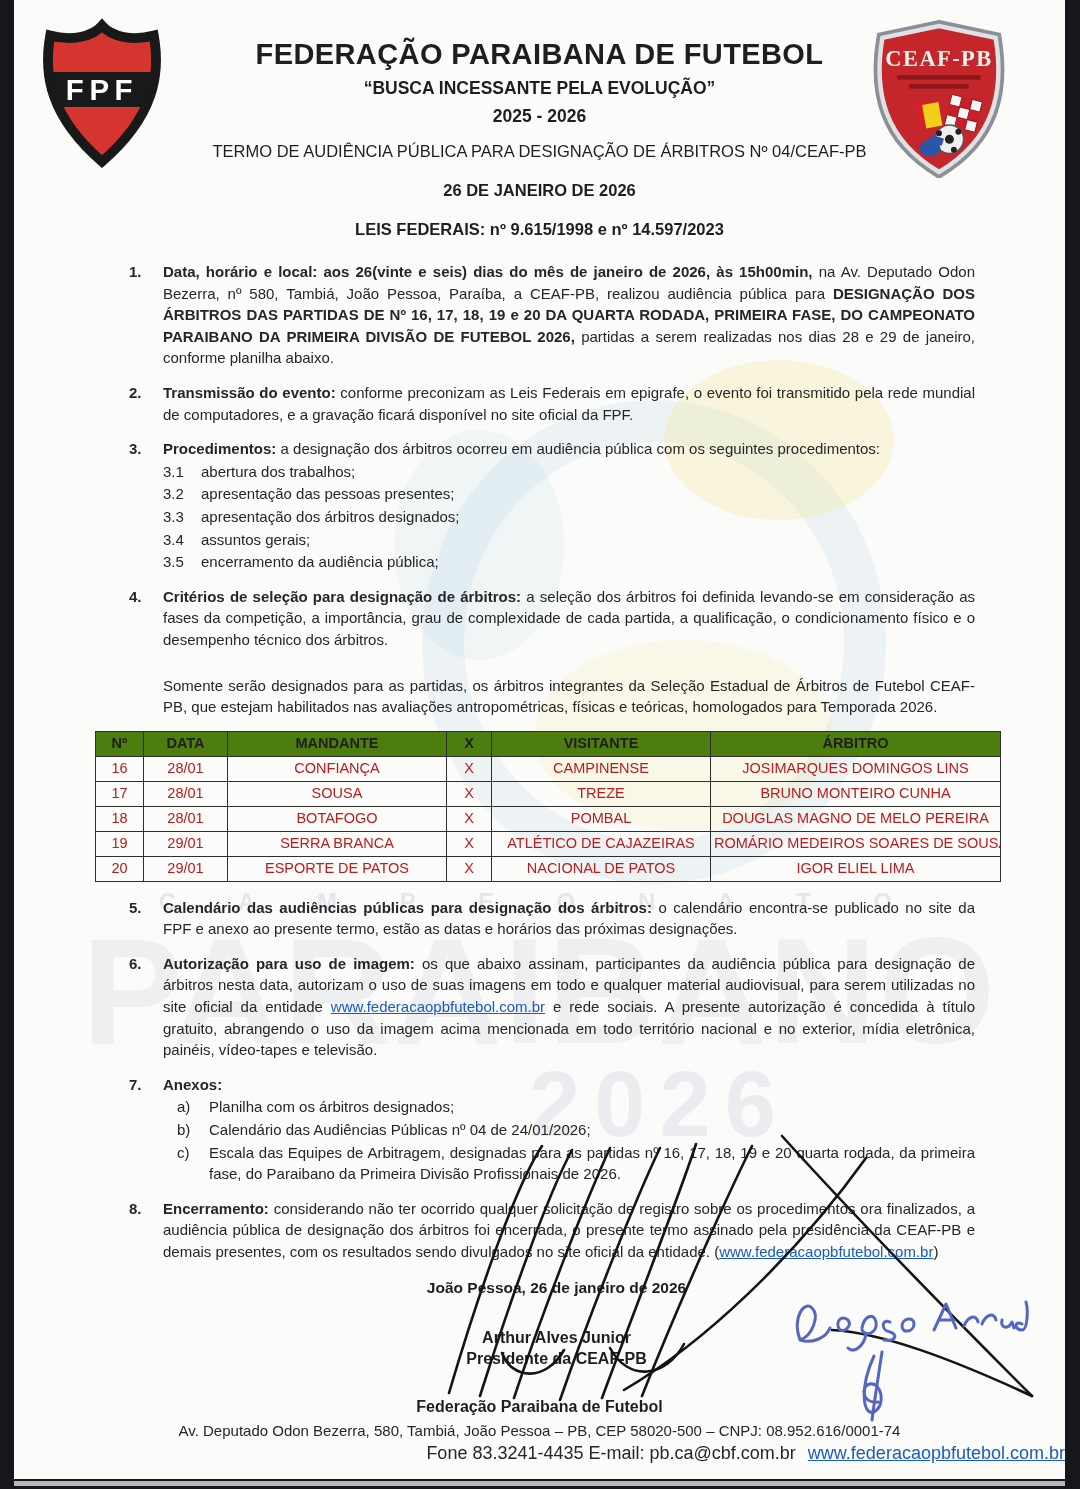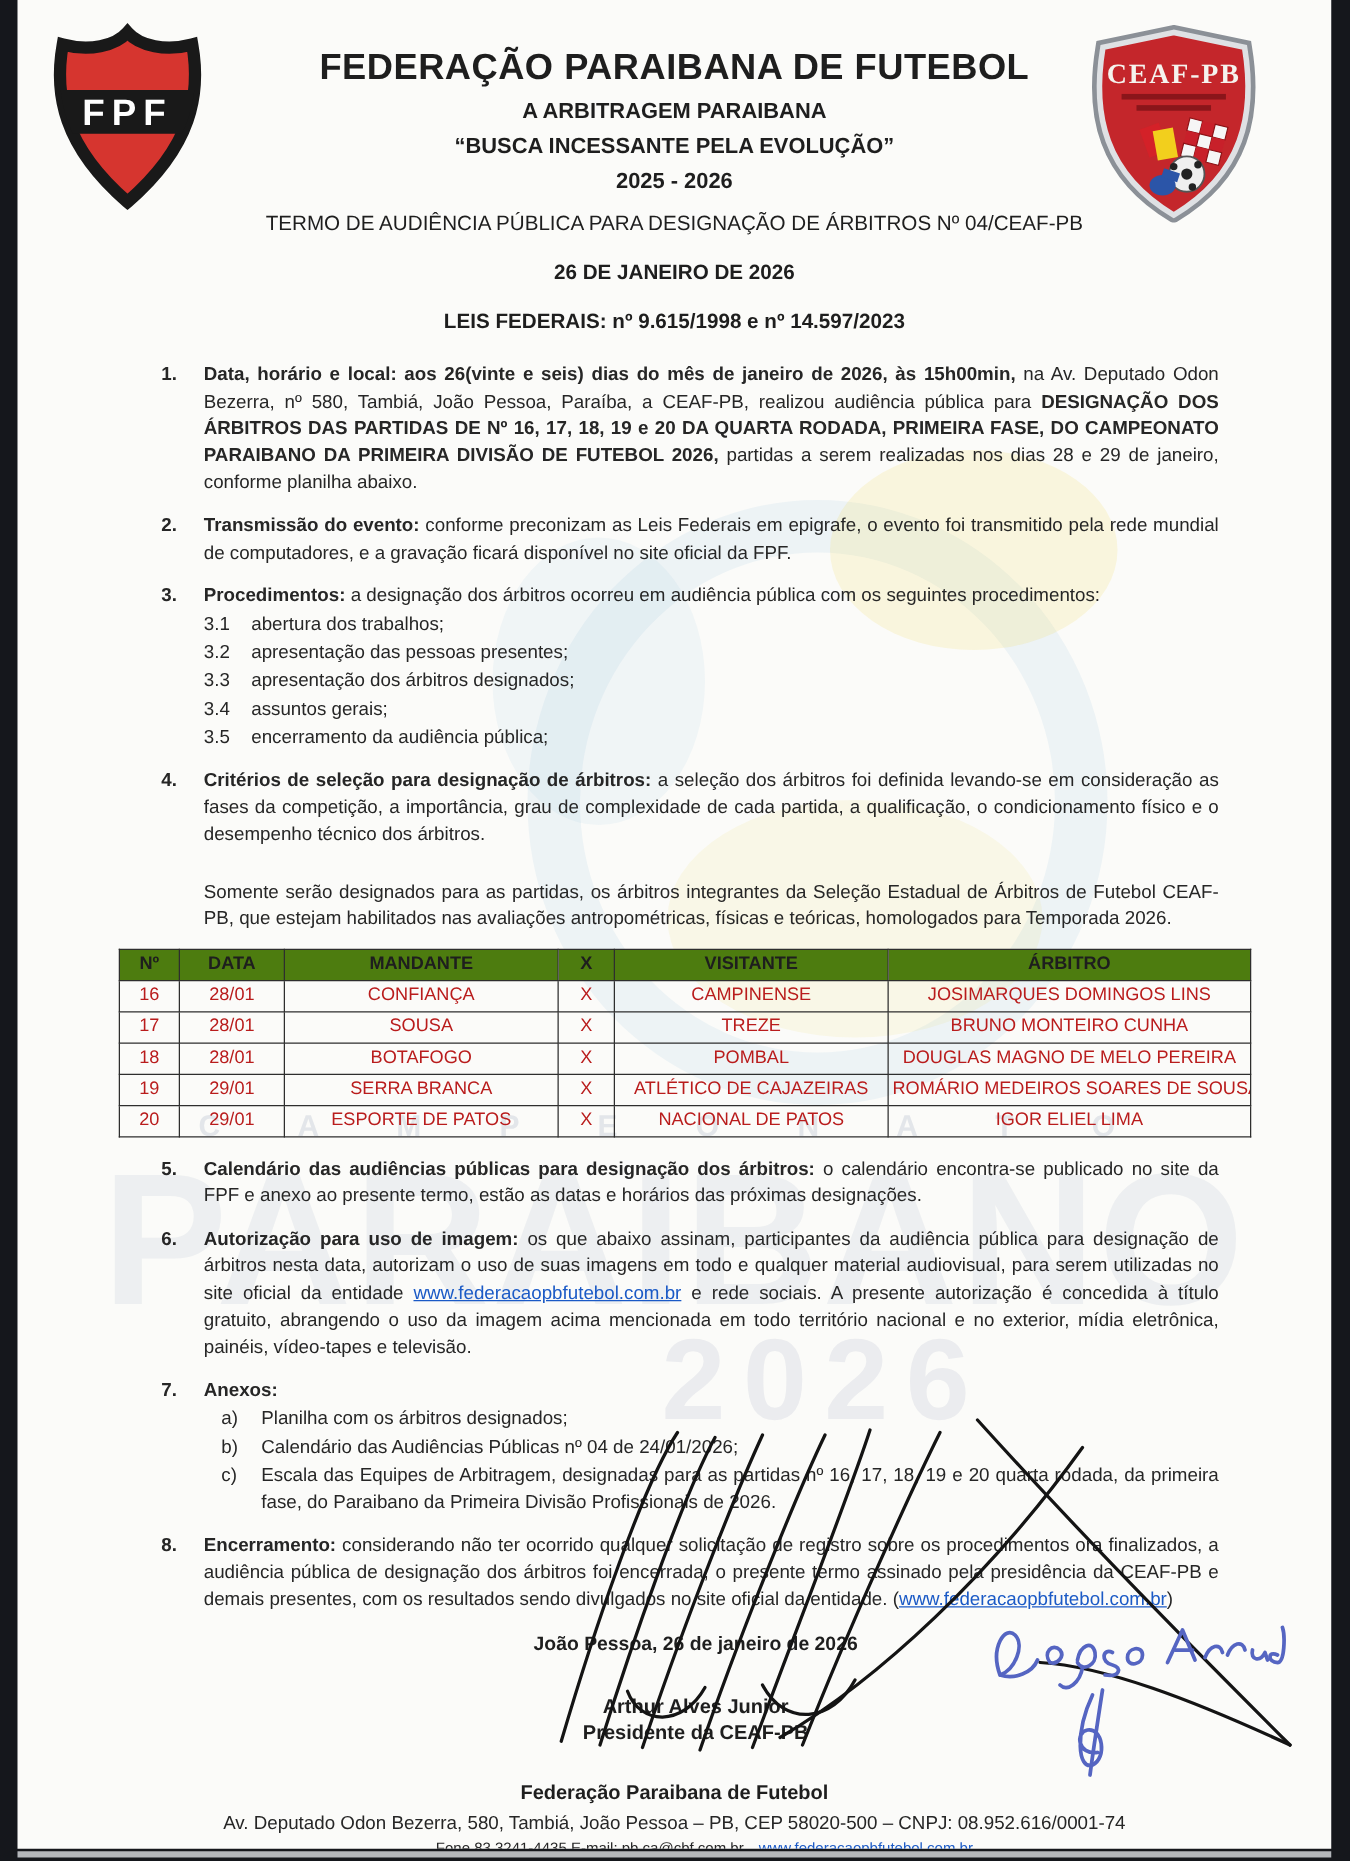--- a/index.html
+++ b/index.html
@@ -42,21 +42,21 @@
   table.match th{background:#4d7c0f;font-weight:700;color:#1e1e1e;}
   table.match td{font-weight:400;color:#b91c1c;}
 
   
   .sigblock{position:relative;text-align:center;padding-left:34px;color:#1e1e1e;}
   .sig-date{margin-top:16px;font-size:15.5px;font-weight:700;}
   .sig-name{margin-top:32px;font-size:16px;font-weight:700;}
   .sig-title{margin-top:3px;font-size:16px;font-weight:700;}
   .f-org{margin-top:30px;text-align:center;font-size:16px;font-weight:700;color:#1e1e1e;}
   .f-addr{margin-top:6px;text-align:center;font-size:15px;color:#262626;}
-  .f-fone{margin-top:4px;text-align:center;font-size:12px;color:#262626;padding-left:48px;}
+  .f-fone{margin-top:4px;text-align:right;font-size:18px;color:#262626;padding-left:48px;}
   .f-fone .lnk{margin-left:12px;}
 
   .scrawl{position:absolute;left:400px;top:1128px;pointer-events:none;}
   .bluesig{position:absolute;left:768px;top:1278px;pointer-events:none;}
 </style>
 </head>
 <body>
 
 <div class="page">
 
@@ -103,21 +103,20 @@
     <circle cx="57" cy="80" r="9.5" fill="#efefef" stroke="#555" stroke-width="1"></circle>
     <circle cx="57" cy="80" r="3" fill="#222"></circle>
     <circle cx="63" cy="75" r="2" fill="#222"></circle>
       <circle cx="50" cy="76" r="2" fill="#222"></circle>
       <circle cx="60" cy="87" r="2" fill="#222"></circle>
     <ellipse cx="44" cy="86" rx="7" ry="5.5" fill="#2b55a8"></ellipse>
     <rect x="44" y="78" width="9" height="5" fill="#2b55a8" transform="rotate(18 48 80)"></rect>
   </svg>
 
   <div class="h-org">FEDERAÇÃO PARAIBANA DE FUTEBOL</div>
-  <div class="h-sub">A ARBITRAGEM PARAIBANA</div>
   <div class="h-sub">“BUSCA INCESSANTE PELA EVOLUÇÃO”</div>
   <div class="h-sub">2025 - 2026</div>
   <div class="h-doc">TERMO DE AUDIÊNCIA PÚBLICA PARA DESIGNAÇÃO DE ÁRBITROS Nº 04/CEAF-PB</div>
   <div class="h-doc2">26 DE JANEIRO DE 2026</div>
   <div class="h-doc2">LEIS FEDERAIS: nº 9.615/1998 e nº 14.597/2023</div>
 
   <div class="content">
 
     <div class="item">
       <span class="inum">1.</span>

